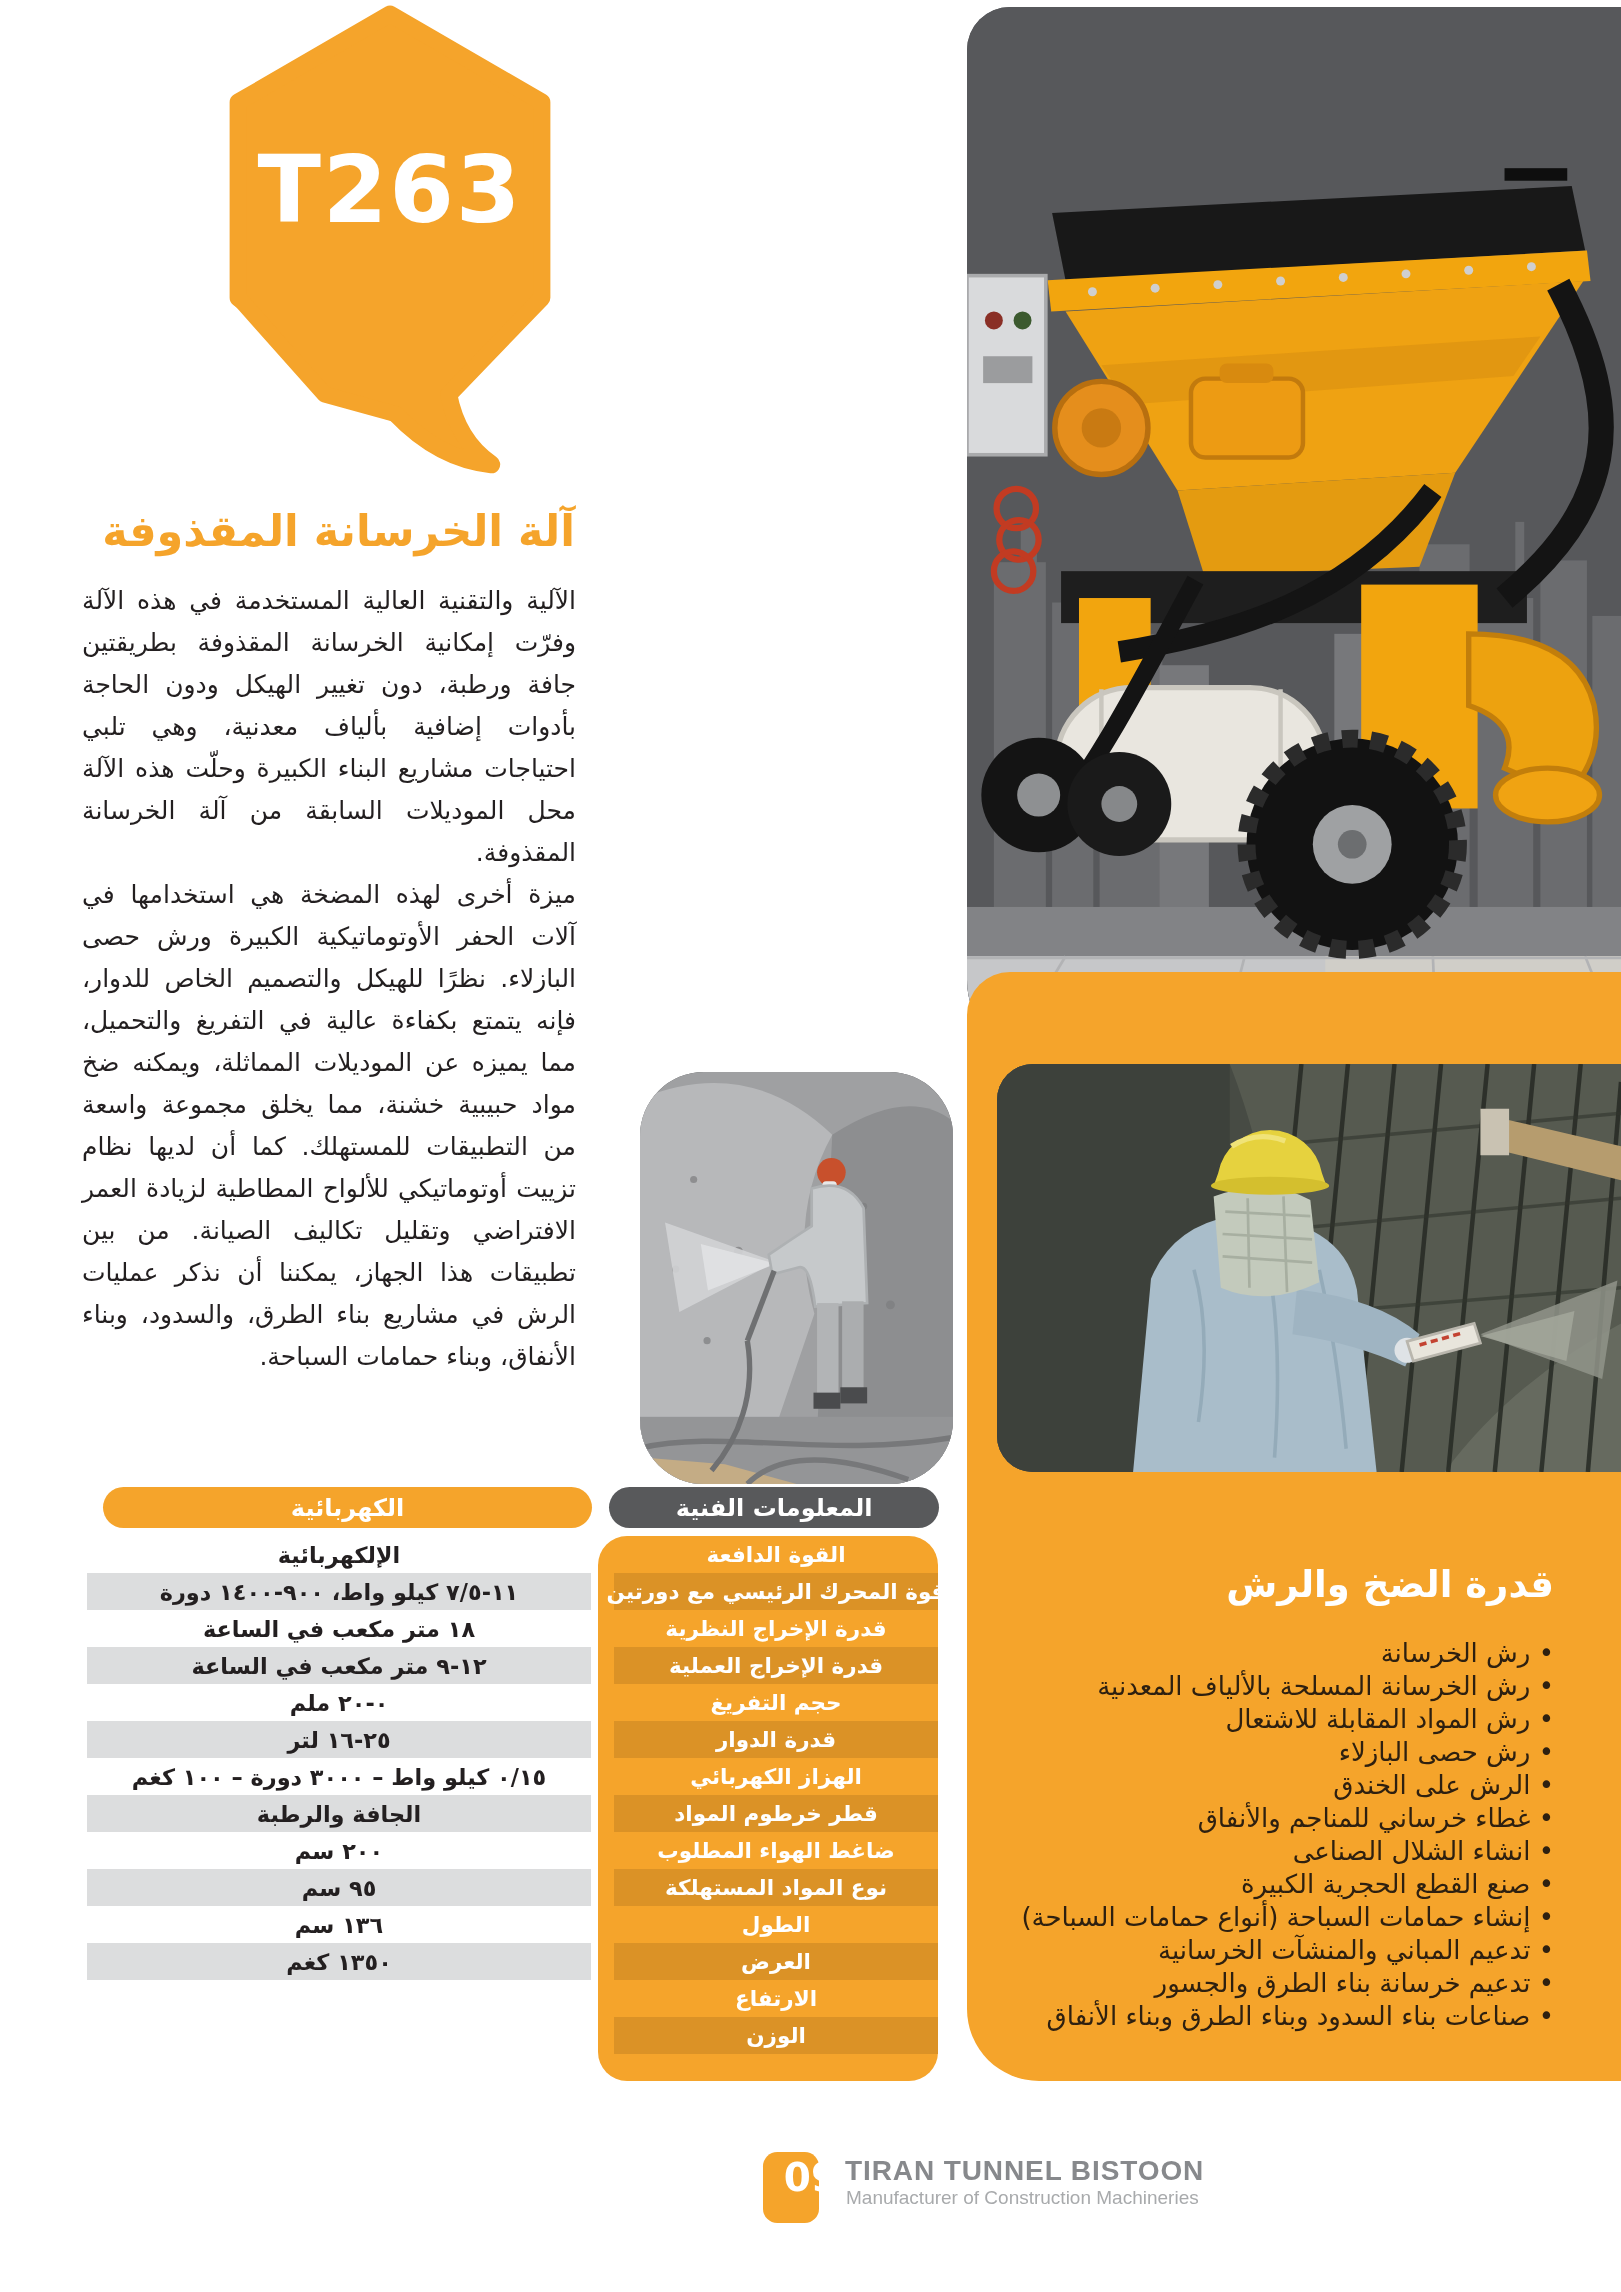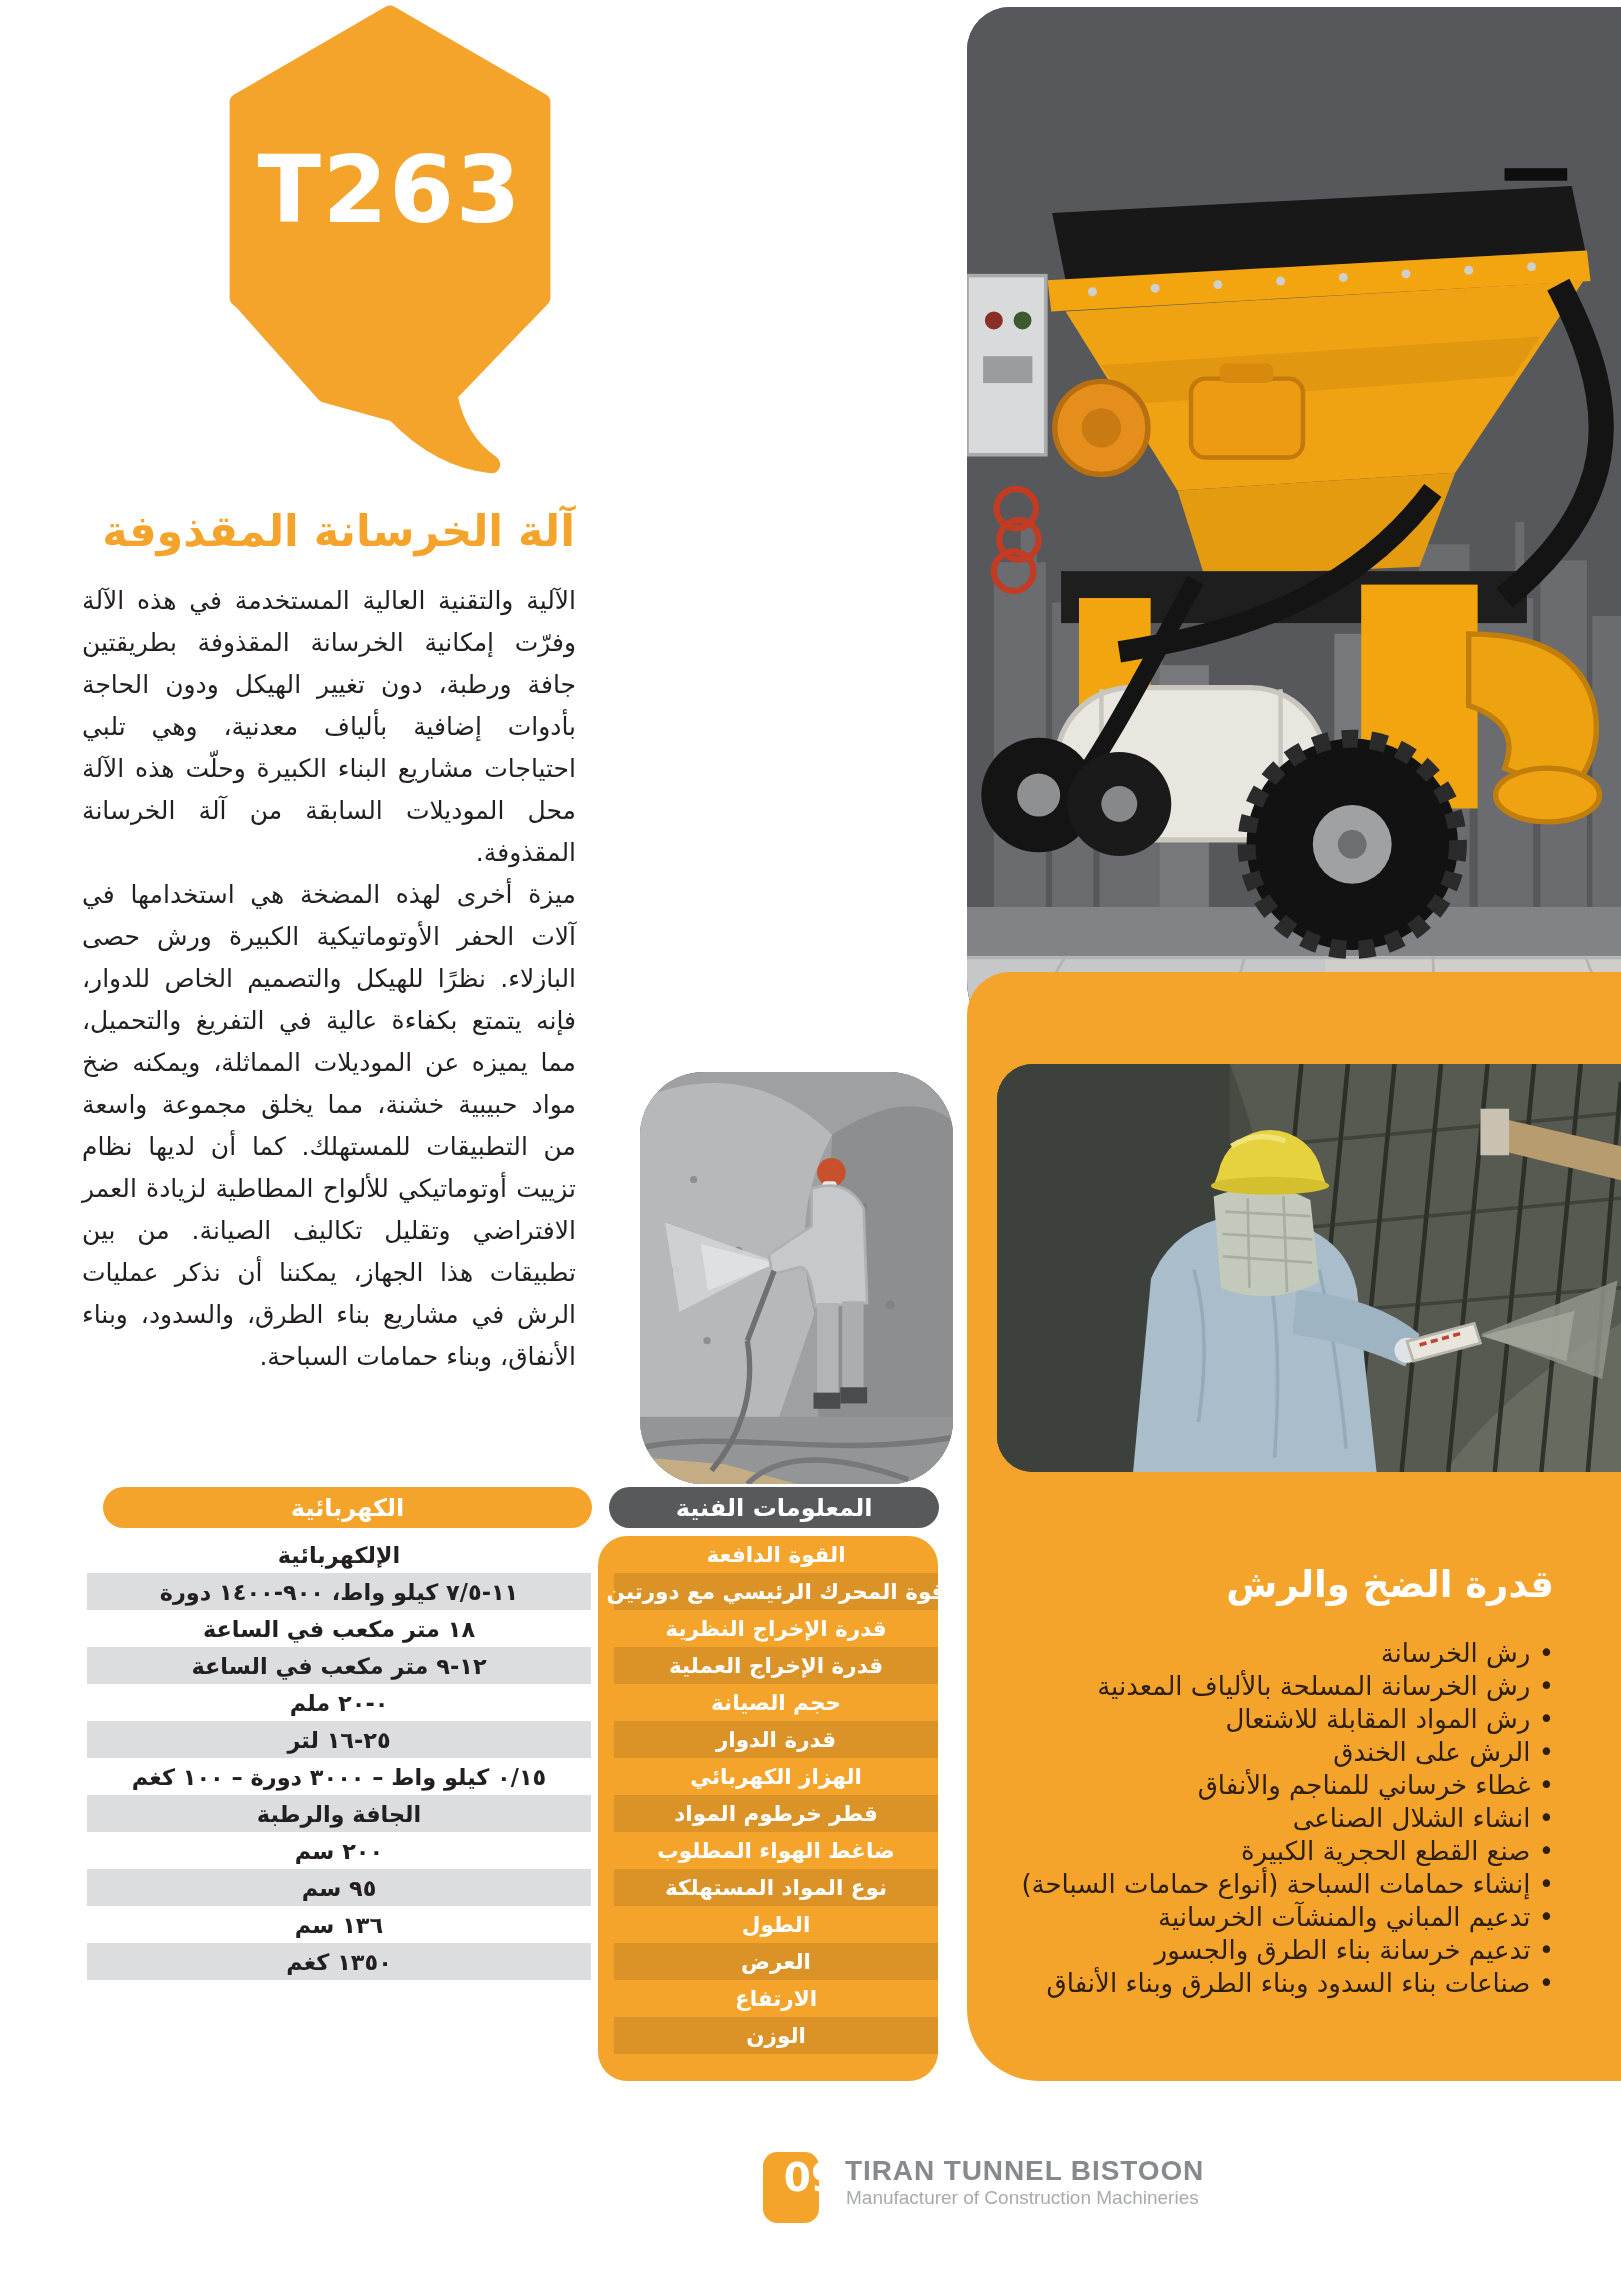--- a/index.html
+++ b/index.html
@@ -178,20 +178,21 @@
       </g>
     </svg>
   </div>
 
   <div class="cap-panel" data-interactable="false">
     <div class="cap-title" data-interactable="false">قدرة الضخ والرش</div>
     <ul class="cap-list" data-interactable="false">
         <li data-interactable="false">رش الخرسانة</li>
         <li data-interactable="false">رش الخرسانة المسلحة بالألياف المعدنية</li>
         <li data-interactable="false">رش المواد المقابلة للاشتعال</li>
+        <li data-interactable="false">رش حصى البازلاء</li>
         <li data-interactable="false">الرش على الخندق</li>
         <li data-interactable="false">غطاء خرساني للمناجم والأنفاق</li>
         <li data-interactable="false">انشاء الشلال الصناعى</li>
         <li data-interactable="false">صنع القطع الحجرية الكبيرة</li>
         <li data-interactable="false">إنشاء حمامات السباحة (أنواع حمامات السباحة)</li>
         <li data-interactable="false">تدعيم المباني والمنشآت الخرسانية</li>
         <li data-interactable="false">تدعيم خرسانة بناء الطرق والجسور</li>
         <li data-interactable="false">صناعات بناء السدود وبناء الطرق وبناء الأنفاق</li>
       </ul>
   </div>
@@ -285,21 +286,21 @@
 
   <div class="pill pill-values" data-interactable="false">الكهربائية</div>
   <div class="pill pill-labels" data-interactable="false">المعلومات الفنية</div>
 
   <div class="labels-panel" data-interactable="false">
     <div class="labels-col" data-interactable="false">
         <div class="spec-cell" dir="rtl" data-interactable="false">القوة الدافعة</div>
         <div class="spec-cell" dir="rtl" data-interactable="false">قوة المحرك الرئيسي مع دورتين</div>
         <div class="spec-cell" dir="rtl" data-interactable="false">قدرة الإخراج النظرية</div>
         <div class="spec-cell" dir="rtl" data-interactable="false">قدرة الإخراج العملية</div>
-        <div class="spec-cell" dir="rtl" data-interactable="false">حجم الصيانة</div>
+        <div class="spec-cell" dir="rtl" data-interactable="false">حجم التفريغ</div>
         <div class="spec-cell" dir="rtl" data-interactable="false">قدرة الدوار</div>
         <div class="spec-cell" dir="rtl" data-interactable="false">الهزاز الكهربائي</div>
         <div class="spec-cell" dir="rtl" data-interactable="false">قطر خرطوم المواد</div>
         <div class="spec-cell" dir="rtl" data-interactable="false">ضاغط الهواء المطلوب</div>
         <div class="spec-cell" dir="rtl" data-interactable="false">نوع المواد المستهلكة</div>
         <div class="spec-cell" dir="rtl" data-interactable="false">الطول</div>
         <div class="spec-cell" dir="rtl" data-interactable="false">العرض</div>
         <div class="spec-cell" dir="rtl" data-interactable="false">الارتفاع</div>
         <div class="spec-cell" dir="rtl" data-interactable="false">الوزن</div>
       </div>

